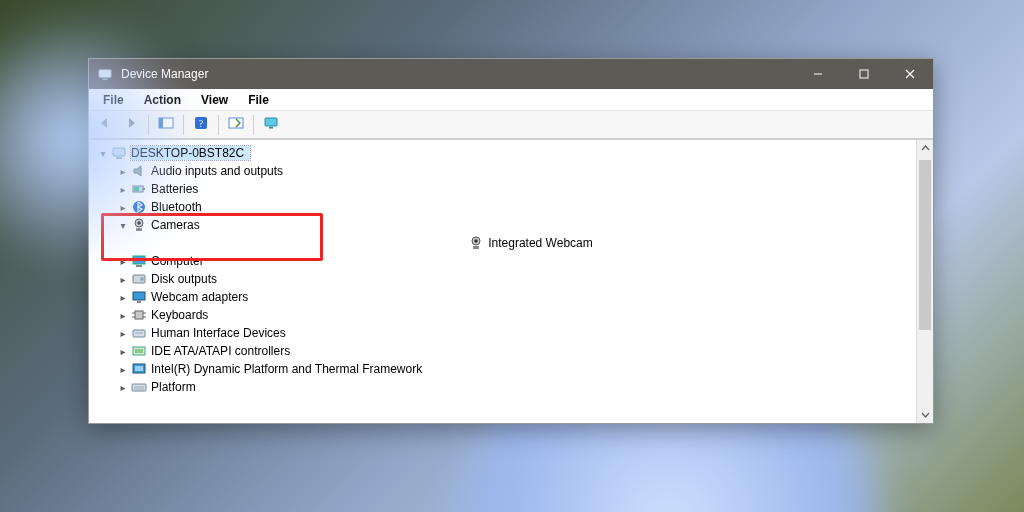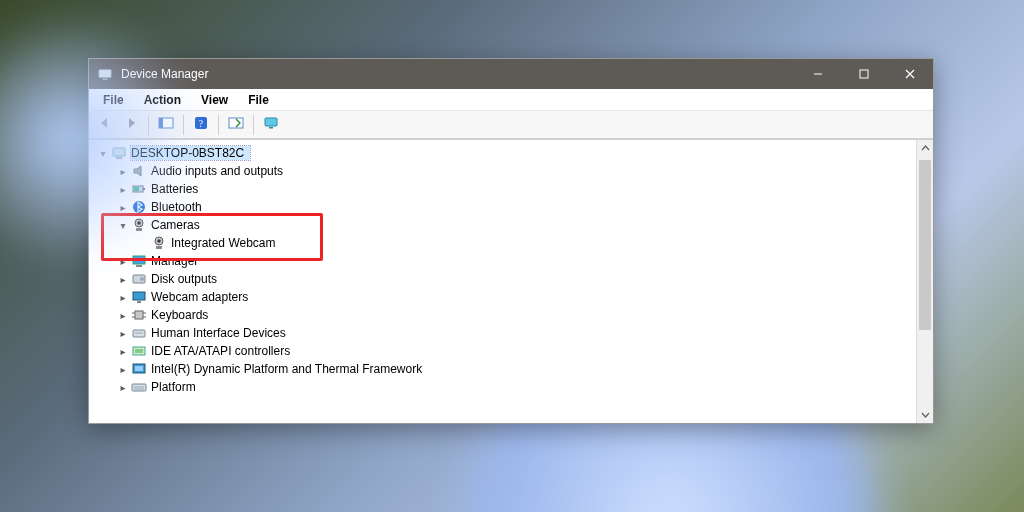--- a/index.html
+++ b/index.html
@@ -47,21 +47,21 @@
 
   .node { display:flex; align-items:center; height:18px; color:#000; font-size:12px; white-space:nowrap; }
   .exp { width:12px; text-align:center; color:#5a5a5a; font-size:10px; margin-right:2px; }
   .exp.blank { visibility:hidden; }
   .dev-icon { width:16px; height:16px; margin-right:4px; display:flex; align-items:center; justify-content:center; }
   .node .label { padding-right:6px; }
   .node.sel .label { background:#cde8ff; outline:1px dotted #99c; }
 
   .lvl0 { padding-left: 2px; }
   .lvl1 { padding-left: 22px; }
-  .lvl2 { padding-left: 42px; }
+  .lvl2 { padding-left: 42px; justify-content: center; }
 
   .highlight-box {
     position:absolute; border:3px solid #e22; border-radius:2px; pointer-events:none;
   }
 </style>
 </head>
 <body>
 
 <div class="window">
 
@@ -213,21 +213,21 @@
       </div>
 
       <div class="node lvl1">
         <span class="exp">▸</span>
         <span class="dev-icon">
             <svg width="16" height="16">
               <rect x="2" y="3" width="12" height="8" fill="#4aa0e8" stroke="#2a6"></rect>
               <rect x="5" y="12" width="6" height="2" fill="#888"></rect>
             </svg>
           </span>
-        <span class="label">Manager</span>
+        <span class="label">Computer</span>
       </div>
 
       <div class="node lvl1">
         <span class="exp">▸</span>
         <span class="dev-icon">
             <svg width="16" height="16">
               <rect x="2" y="4" width="12" height="8" rx="1" fill="#cfd6dd" stroke="#789"></rect>
               <circle cx="11" cy="8" r="2" fill="#9ab"></circle>
             </svg>
           </span>

